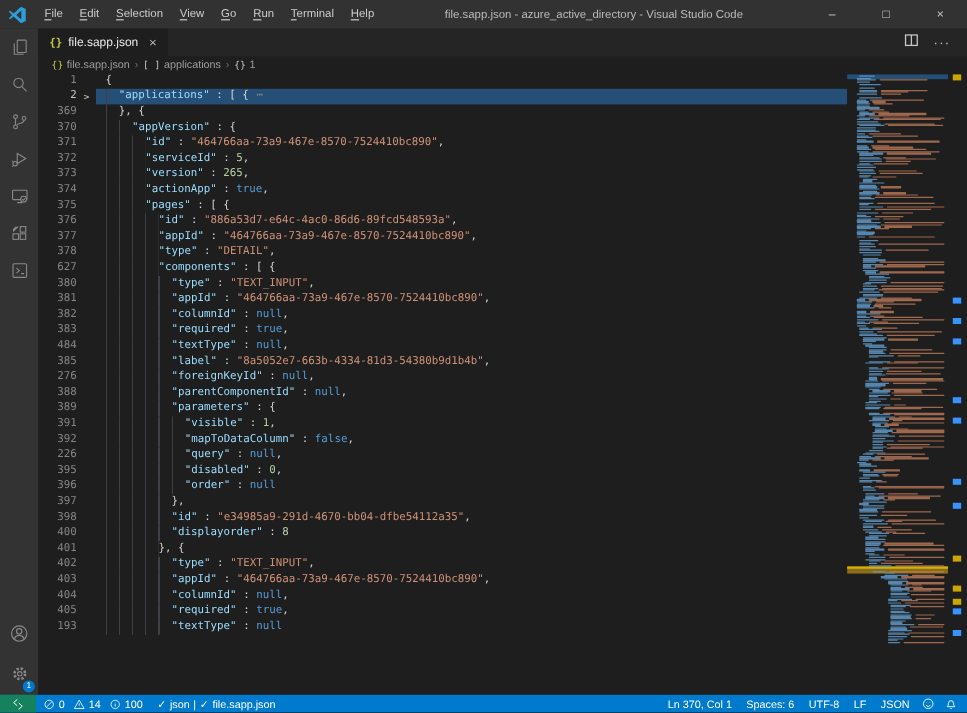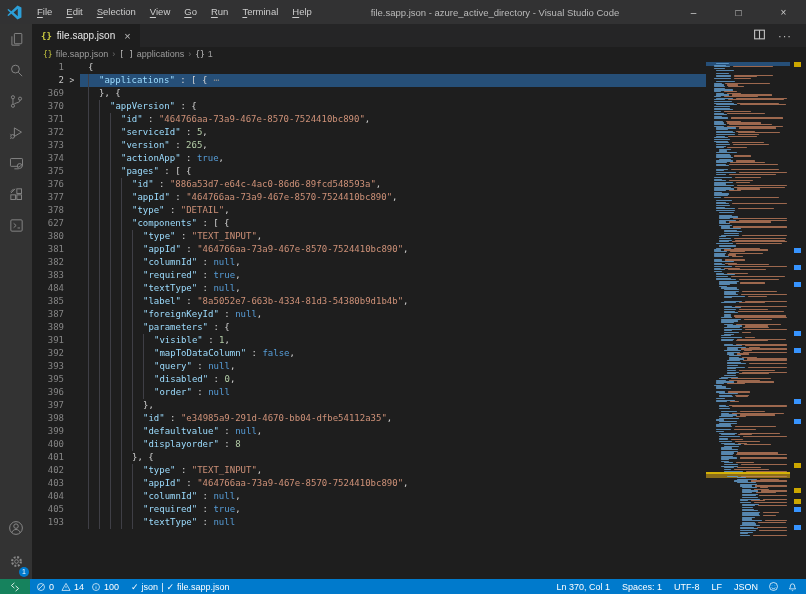--- a/index.html
+++ b/index.html
@@ -213,30 +213,30 @@
             <div class="code-line"><span class="ln">376</span><span class="foldc"></span><span class="ct"><i class="guides" style="width: 44px;"></i><span class="tx" style="margin-left: 44px;"><span class="tk-k">"id"</span><span class="tk-p"> : </span><span class="tk-s">"886a53d7-e64c-4ac0-86d6-89fcd548593a"</span><span class="tk-p">,</span></span></span></div>
             <div class="code-line"><span class="ln">377</span><span class="foldc"></span><span class="ct"><i class="guides" style="width: 44px;"></i><span class="tx" style="margin-left: 44px;"><span class="tk-k">"appId"</span><span class="tk-p"> : </span><span class="tk-s">"464766aa-73a9-467e-8570-7524410bc890"</span><span class="tk-p">,</span></span></span></div>
             <div class="code-line"><span class="ln">378</span><span class="foldc"></span><span class="ct"><i class="guides" style="width: 44px;"></i><span class="tx" style="margin-left: 44px;"><span class="tk-k">"type"</span><span class="tk-p"> : </span><span class="tk-s">"DETAIL"</span><span class="tk-p">,</span></span></span></div>
             <div class="code-line"><span class="ln">627</span><span class="foldc"></span><span class="ct"><i class="guides" style="width: 44px;"></i><span class="tx" style="margin-left: 44px;"><span class="tk-k">"components"</span><span class="tk-p"> : [ {</span></span></span></div>
             <div class="code-line"><span class="ln">380</span><span class="foldc"></span><span class="ct"><i class="guides" style="width: 55px;"></i><span class="tx" style="margin-left: 55px;"><span class="tk-k">"type"</span><span class="tk-p"> : </span><span class="tk-s">"TEXT_INPUT"</span><span class="tk-p">,</span></span></span></div>
             <div class="code-line"><span class="ln">381</span><span class="foldc"></span><span class="ct"><i class="guides" style="width: 55px;"></i><span class="tx" style="margin-left: 55px;"><span class="tk-k">"appId"</span><span class="tk-p"> : </span><span class="tk-s">"464766aa-73a9-467e-8570-7524410bc890"</span><span class="tk-p">,</span></span></span></div>
             <div class="code-line"><span class="ln">382</span><span class="foldc"></span><span class="ct"><i class="guides" style="width: 55px;"></i><span class="tx" style="margin-left: 55px;"><span class="tk-k">"columnId"</span><span class="tk-p"> : </span><span class="tk-w">null</span><span class="tk-p">,</span></span></span></div>
             <div class="code-line"><span class="ln">383</span><span class="foldc"></span><span class="ct"><i class="guides" style="width: 55px;"></i><span class="tx" style="margin-left: 55px;"><span class="tk-k">"required"</span><span class="tk-p"> : </span><span class="tk-w">true</span><span class="tk-p">,</span></span></span></div>
             <div class="code-line"><span class="ln">484</span><span class="foldc"></span><span class="ct"><i class="guides" style="width: 55px;"></i><span class="tx" style="margin-left: 55px;"><span class="tk-k">"textType"</span><span class="tk-p"> : </span><span class="tk-w">null</span><span class="tk-p">,</span></span></span></div>
             <div class="code-line"><span class="ln">385</span><span class="foldc"></span><span class="ct"><i class="guides" style="width: 55px;"></i><span class="tx" style="margin-left: 55px;"><span class="tk-k">"label"</span><span class="tk-p"> : </span><span class="tk-s">"8a5052e7-663b-4334-81d3-54380b9d1b4b"</span><span class="tk-p">,</span></span></span></div>
-            <div class="code-line"><span class="ln">387</span><span class="foldc"></span><span class="ct"><i class="guides" style="width: 55px;"></i><span class="tx" style="margin-left: 55px;"><span class="tk-k">"foreignKeyId"</span><span class="tk-p"> : </span><span class="tk-w">null</span><span class="tk-p">,</span></span></span></div>
+            <div class="code-line"><span class="ln">276</span><span class="foldc"></span><span class="ct"><i class="guides" style="width: 55px;"></i><span class="tx" style="margin-left: 55px;"><span class="tk-k">"foreignKeyId"</span><span class="tk-p"> : </span><span class="tk-w">null</span><span class="tk-p">,</span></span></span></div>
+            <div class="code-line"><span class="ln">388</span><span class="foldc"></span><span class="ct"><i class="guides" style="width: 55px;"></i><span class="tx" style="margin-left: 55px;"><span class="tk-k">"parentComponentId"</span><span class="tk-p"> : </span><span class="tk-w">null</span><span class="tk-p">,</span></span></span></div>
             <div class="code-line"><span class="ln">389</span><span class="foldc"></span><span class="ct"><i class="guides" style="width: 55px;"></i><span class="tx" style="margin-left: 55px;"><span class="tk-k">"parameters"</span><span class="tk-p"> : {</span></span></span></div>
             <div class="code-line"><span class="ln">391</span><span class="foldc"></span><span class="ct"><i class="guides" style="width: 66px;"></i><span class="tx" style="margin-left: 66px;"><span class="tk-k">"visible"</span><span class="tk-p"> : </span><span class="tk-d">1</span><span class="tk-p">,</span></span></span></div>
             <div class="code-line"><span class="ln">392</span><span class="foldc"></span><span class="ct"><i class="guides" style="width: 66px;"></i><span class="tx" style="margin-left: 66px;"><span class="tk-k">"mapToDataColumn"</span><span class="tk-p"> : </span><span class="tk-w">false</span><span class="tk-p">,</span></span></span></div>
-            <div class="code-line"><span class="ln">393</span><span class="foldc"></span><span class="ct"><i class="guides" style="width: 66px;"></i><span class="tx" style="margin-left: 66px;"><span class="tk-k">"query"</span><span class="tk-p"> : </span><span class="tk-w">null</span><span class="tk-p">,</span></span></span></div>
+            <div class="code-line"><span class="ln">226</span><span class="foldc"></span><span class="ct"><i class="guides" style="width: 66px;"></i><span class="tx" style="margin-left: 66px;"><span class="tk-k">"query"</span><span class="tk-p"> : </span><span class="tk-w">null</span><span class="tk-p">,</span></span></span></div>
             <div class="code-line"><span class="ln">395</span><span class="foldc"></span><span class="ct"><i class="guides" style="width: 66px;"></i><span class="tx" style="margin-left: 66px;"><span class="tk-k">"disabled"</span><span class="tk-p"> : </span><span class="tk-d">0</span><span class="tk-p">,</span></span></span></div>
             <div class="code-line"><span class="ln">396</span><span class="foldc"></span><span class="ct"><i class="guides" style="width: 66px;"></i><span class="tx" style="margin-left: 66px;"><span class="tk-k">"order"</span><span class="tk-p"> : </span><span class="tk-w">null</span></span></span></div>
             <div class="code-line"><span class="ln">397</span><span class="foldc"></span><span class="ct"><i class="guides" style="width: 55px;"></i><span class="tx" style="margin-left: 55px;"><span class="tk-p">},</span></span></span></div>
             <div class="code-line"><span class="ln">398</span><span class="foldc"></span><span class="ct"><i class="guides" style="width: 55px;"></i><span class="tx" style="margin-left: 55px;"><span class="tk-k">"id"</span><span class="tk-p"> : </span><span class="tk-s">"e34985a9-291d-4670-bb04-dfbe54112a35"</span><span class="tk-p">,</span></span></span></div>
-            <div class="code-line"><span class="ln">399</span><span class="foldc"></span><span class="ct"><i class="guides" style="width: 55px;"></i><span class="tx" style="margin-left: 55px;"><span class="tk-k">"defaultvalue"</span><span class="tk-p"> : </span><span class="tk-w">null</span><span class="tk-p">,</span></span></span></div>
             <div class="code-line"><span class="ln">400</span><span class="foldc"></span><span class="ct"><i class="guides" style="width: 55px;"></i><span class="tx" style="margin-left: 55px;"><span class="tk-k">"displayorder"</span><span class="tk-p"> : </span><span class="tk-d">8</span></span></span></div>
             <div class="code-line"><span class="ln">401</span><span class="foldc"></span><span class="ct"><i class="guides" style="width: 44px;"></i><span class="tx" style="margin-left: 44px;"><span class="tk-p">}, {</span></span></span></div>
             <div class="code-line"><span class="ln">402</span><span class="foldc"></span><span class="ct"><i class="guides" style="width: 55px;"></i><span class="tx" style="margin-left: 55px;"><span class="tk-k">"type"</span><span class="tk-p"> : </span><span class="tk-s">"TEXT_INPUT"</span><span class="tk-p">,</span></span></span></div>
             <div class="code-line"><span class="ln">403</span><span class="foldc"></span><span class="ct"><i class="guides" style="width: 55px;"></i><span class="tx" style="margin-left: 55px;"><span class="tk-k">"appId"</span><span class="tk-p"> : </span><span class="tk-s">"464766aa-73a9-467e-8570-7524410bc890"</span><span class="tk-p">,</span></span></span></div>
             <div class="code-line"><span class="ln">404</span><span class="foldc"></span><span class="ct"><i class="guides" style="width: 55px;"></i><span class="tx" style="margin-left: 55px;"><span class="tk-k">"columnId"</span><span class="tk-p"> : </span><span class="tk-w">null</span><span class="tk-p">,</span></span></span></div>
             <div class="code-line"><span class="ln">405</span><span class="foldc"></span><span class="ct"><i class="guides" style="width: 55px;"></i><span class="tx" style="margin-left: 55px;"><span class="tk-k">"required"</span><span class="tk-p"> : </span><span class="tk-w">true</span><span class="tk-p">,</span></span></span></div>
             <div class="code-line"><span class="ln">193</span><span class="foldc"></span><span class="ct"><i class="guides" style="width: 55px;"></i><span class="tx" style="margin-left: 55px;"><span class="tk-k">"textType"</span><span class="tk-p"> : </span><span class="tk-w">null</span></span></span></div>
           </div>
 
         <div class="minimap">
@@ -720,21 +720,21 @@
     </div>
     <div class="sb-item">
       <span>✓</span>
       <span>json</span>
       <span>|</span>
       <span>✓</span>
       <span>file.sapp.json</span>
     </div>
     <div class="sb-right">
       <div class="sb-item">Ln 370, Col 1</div>
-      <div class="sb-item">Spaces: 1</div>
+      <div class="sb-item">Spaces: 6</div>
       <div class="sb-item">UTF-8</div>
       <div class="sb-item">LF</div>
       <div class="sb-item">JSON</div>
       <div class="sb-item" style="padding:0 4px">
         <svg width="11" height="11" viewBox="0 0 16 16" class="white">
             <circle cx="8" cy="8" r="5.8"></circle>
             <path d="M5.5 9.5c.6 1.2 1.5 1.8 2.5 1.8s1.9-.6 2.5-1.8"></path>
             <path d="M6 6.2v.4M10 6.2v.4"></path>
           </svg>
       </div>

